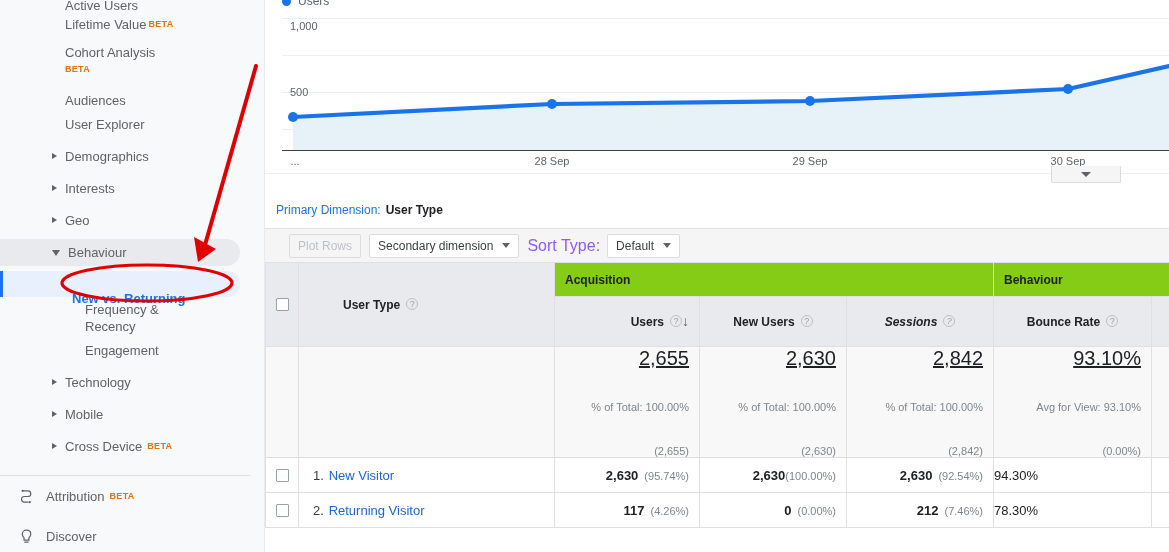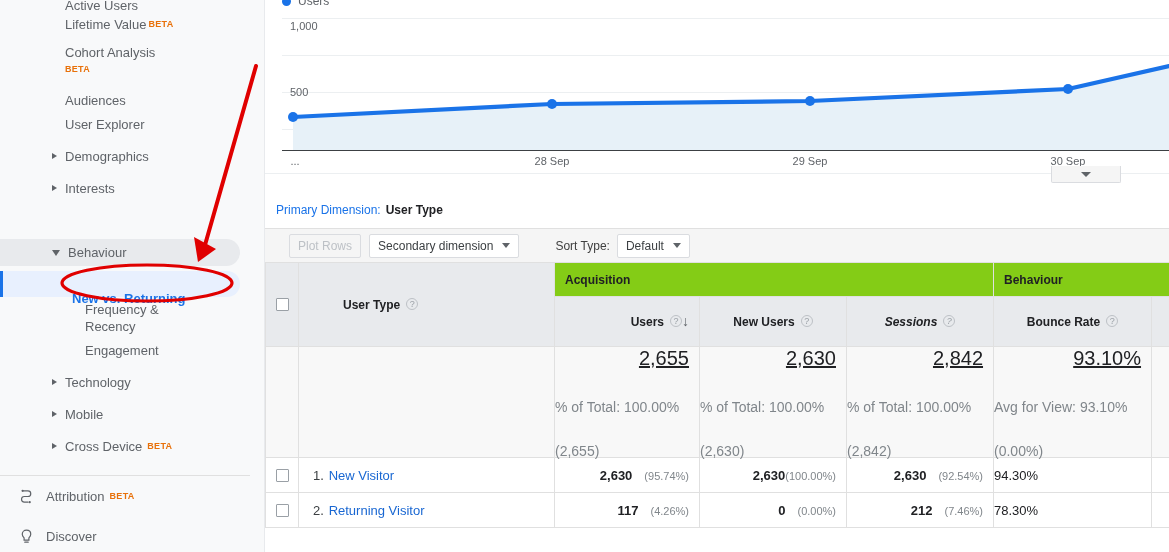--- a/index.html
+++ b/index.html
@@ -140,21 +140,21 @@
     display: flex; align-items: center; padding: 0 8px;
     cursor: pointer; margin-right: 8px;
   }
   .btn.disabled { color: #bdc1c6; background: #f5f5f5; cursor: default; }
   .btn .tri {
     width: 0; height: 0; margin-left: 9px;
     border-left: 4px solid transparent;
     border-right: 4px solid transparent;
     border-top: 5px solid #5f6368;
   }
-  .ctl-lab { font-size: 12px; color: #404040; margin-right: 7px; margin-left: 28px; }
+  .ctl-lab { font-size: 16px; color: #8b5cf6; margin-right: 7px; }
 
   
   #table { position: absolute; left: 0; top: 262px; width: 904px; }
   table { border-collapse: collapse; width: 904px; table-layout: fixed; }
   th, td { border: 1px solid #e0e0e0; padding: 0; }
   .grp-head {
     background: #84cc16; font-size: 12px; color: #202124;
     font-weight: bold; text-align: left;
     padding: 9px 0 9px 10px; height: 34px;
     vertical-align: middle;
@@ -178,29 +178,29 @@
     width: 13px; height: 13px; border: 1px solid #9aa0a6;
     background: #fff; border-radius: 1px; margin: 0 auto;
     cursor: pointer;
   }
   .tot-row td { background: #f8f8f8; height: 63px; vertical-align: middle; }
   .tot-num {
     font-size: 20px; color: #202124; text-align: right;
     padding-right: 10px; line-height: 22px; font-weight: normal; text-decoration: underline;
   }
   .tot-sub {
-    font-size: 14px; color: #80868b; 
+    font-size: 11px; color: #80868b; text-align: right;
     padding-right: 10px; line-height: 12px; margin-top: 32px;
   }
   .d-row td { height: 35px; vertical-align: middle; font-size: 13px; color: #202124; }
   .idx { color: #3c4043; font-size: 13px; display: inline-block; width: 26px; padding-left: 14px; }
   .dlink { color: #1967d2; font-size: 13px; text-decoration: none; cursor: pointer; }
   .num { text-align: right; padding-right: 10px; white-space: nowrap; }
   .num b { font-weight: bold; color: #202124; font-size: 13px; }
-  .num .pct { color: #80868b; font-size: 11px; margin-left: 12px; }
+  .num .pct { color: #80868b; font-size: 11px; margin-left: 6px; }
   .num .pct.tight { margin-left: 0px; }
   .plain { text-align: left; padding-right: 6px; font-size: 13px; color: #202124; }
 
   
   #annot { position: absolute; left: 0; top: 0; width: 1169px; height: 552px; pointer-events: none; }
 </style>
 </head>
 <body>
 
 <div id="root">
@@ -232,20 +232,24 @@
     <div class="nav-item" style="position:absolute;left:0;top:149px;width:240px;padding:0 0 0 52px;">
       <span class="caret"></span>
       <span class="nav-label">Demographics</span>
     </div>
 
     <div class="nav-item" style="position:absolute;left:0;top:181px;width:240px;padding:0 0 0 52px;">
       <span class="caret"></span>
       <span class="nav-label">Interests</span>
     </div>
 
+    <div class="nav-item" style="position:absolute;left:0;top:213px;width:240px;padding:0 0 0 52px;">
+      <span class="caret"></span>
+      <span class="nav-label">Geo</span>
+    </div>
 
     <div class="nav-item row-hl" style="position:absolute;left:0;top:239px;width:240px;height:27px;padding:6px 0 0 52px;">
       <span class="caret open"></span>
       <span class="nav-label">Behaviour</span>
     </div>
 
     <div class="nav-item row-sel" style="position:absolute;left:0;top:271px;width:240px;height:26px;padding:20px 0 0 72px;">
       <span class="sel-bar"></span>
       <span class="nav-label">New vs. Returning</span>
     </div>

